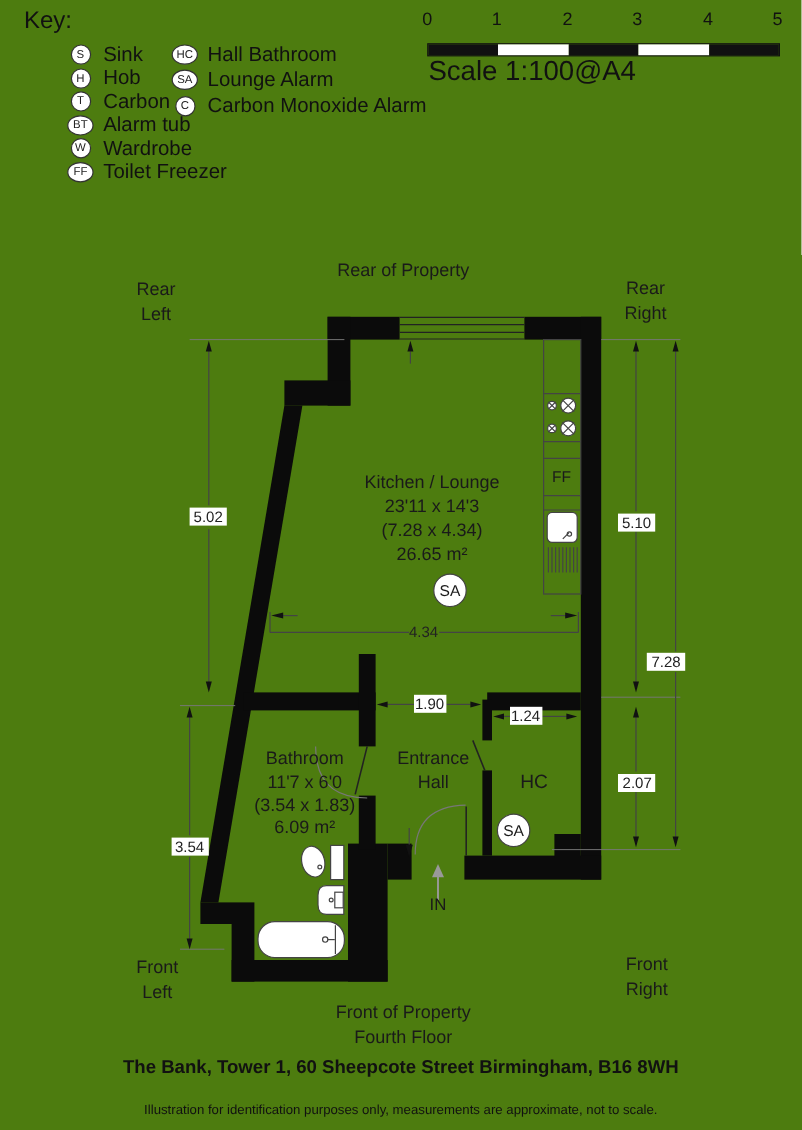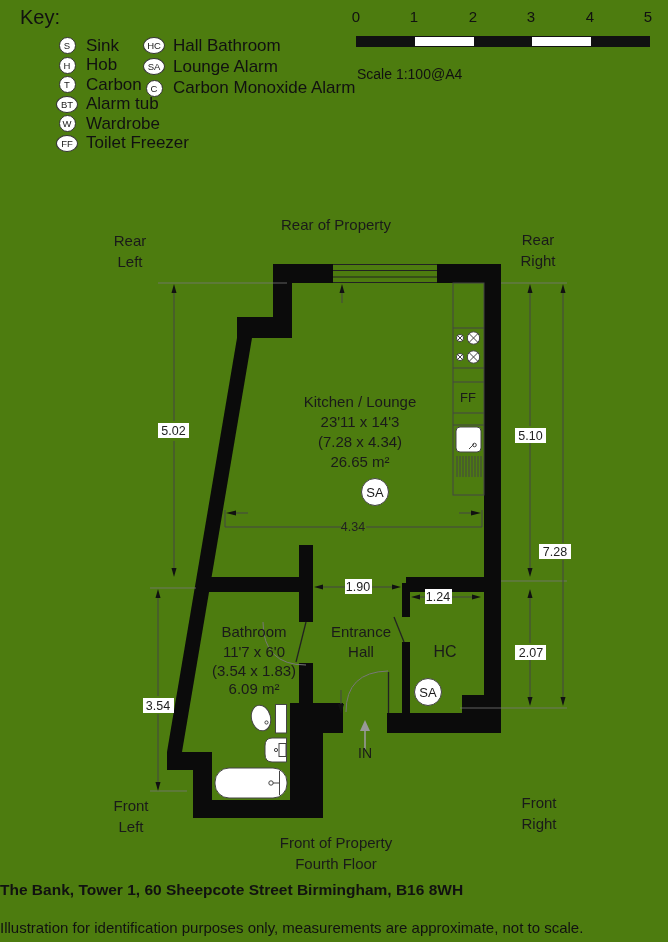--- a/index.html
+++ b/index.html
@@ -21,26 +21,26 @@
   .badge.w1{width:15px}
   .badge.w2{width:20px}
   .key-label{margin-left:8px;font-size:17px;color:#111;white-space:nowrap}
   
   .scale-num{position:absolute;top:8px;font-size:15px;color:#111;transform:translateX(-50%)}
   .scale-bar{position:absolute;left:356px;top:36px;width:292px;height:9px;
              border:1px solid #111;display:flex}
   .scale-seg{flex:1 1 0}
   .seg-b{background:#111}
   .seg-w{background:#fff}
-  .scale-caption{position:absolute;left:357px;top:66px;font-size:14px;color:#111}
+  .scale-caption{position:absolute;left:357px;top:46px;font-size:23px;color:#111}
   
-  .footer-line{position:absolute;left:0;width:668px;color:#111}
+  .footer-line{position:absolute;left:0;width:668px;text-align:center;color:#111}
   .f-address{top:881px;font-size:15.5px;font-weight:bold}
   .f-area{top:904px;font-size:12.5px}
-  .f-disclaimer{top:919px;font-size:15px}
+  .f-disclaimer{top:919px;font-size:11px}
   
   svg text{font-family:"Liberation Sans",sans-serif;fill:#1a1a1a}
   .mid{text-anchor:middle}
   .t15{font-size:15px}
   .t16{font-size:16px}
   .t14{font-size:14px}
   .t13{font-size:13px}
   .dimt{font-size:12.5px;fill:#222}
   .wall{fill:#0b0b0b;stroke:none}
   .thin{stroke:#444;stroke-width:1;fill:none}

